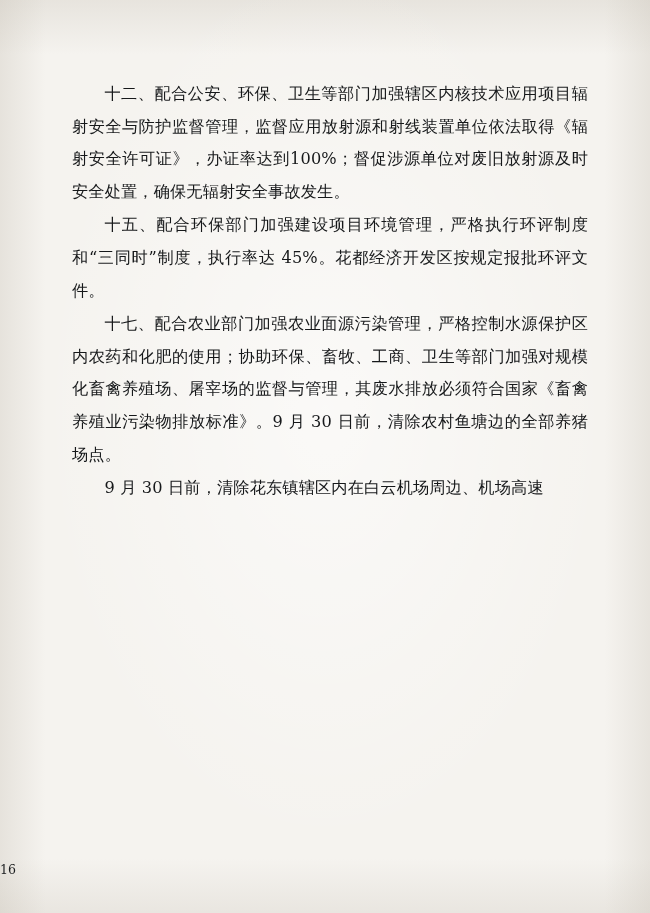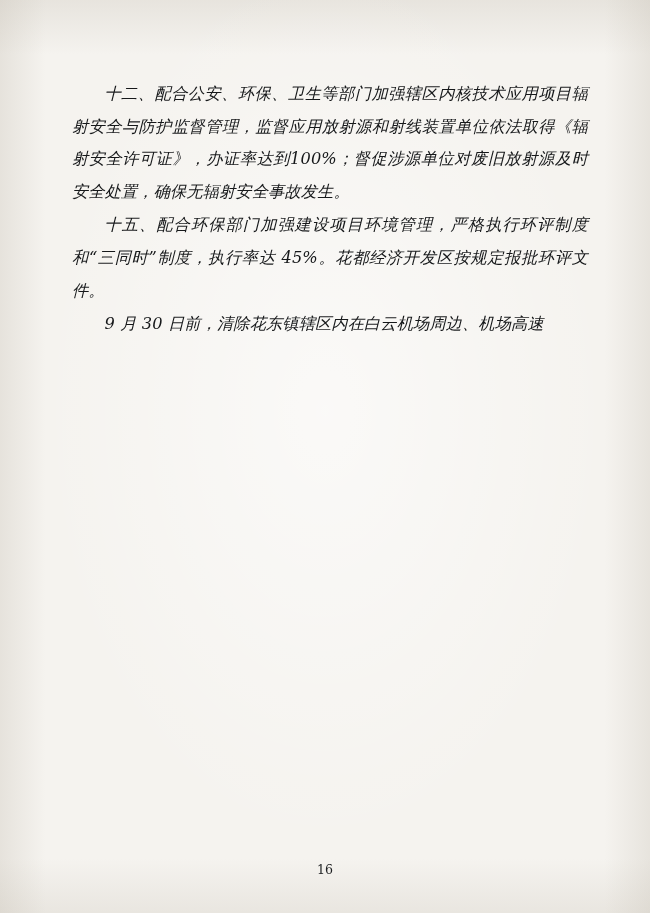--- a/index.html
+++ b/index.html
@@ -34,46 +34,46 @@
   }
   .body-text {
     position: relative;
     z-index: 2;
     color: #16181a;
     font-size: 16.2px;
     line-height: 32.6px;
     letter-spacing: 0.15px;
     text-align: justify;
     text-justify: inter-ideograph;
-    font-style: italic;
   }
   .para {
     margin: 0 0 1px 0;
     text-indent: 2em;
     text-align: justify;
     text-justify: inter-ideograph;
   }
   .page-number {
     position: absolute;
     left: 0;
     right: 0;
     bottom: 36px;
-    text-align: center;
+    text-align: left;
     font-size: 12.5px;
     color: #1d1f21;
     font-family: "DejaVu Serif", "Liberation Serif", serif;
     z-index: 2;
   }
 </style>
 </head>
 <body>
 
 <div class="page">
 
   <div class="body-text">
     <p class="para">十二、配合公安、环保、卫生等部门加强辖区内核技术应用项目辐射安全与防护监督管理，监督应用放射源和射线装置单位依法取得《辐射安全许可证》，办证率达到100%；督促涉源单位对废旧放射源及时安全处置，确保无辐射安全事故发生。</p>
     <p class="para">十五、配合环保部门加强建设项目环境管理，严格执行环评制度和“三同时”制度，执行率达 45%。花都经济开发区按规定报批环评文件。</p>
+    <p class="para">十七、配合农业部门加强农业面源污染管理，严格控制水源保护区内农药和化肥的使用；协助环保、畜牧、工商、卫生等部门加强对规模化畜禽养殖场、屠宰场的监督与管理，其废水排放必须符合国家《畜禽养殖业污染物排放标准》。9 月 30 日前，清除农村鱼塘边的全部养猪场点。</p>
     <p class="para">9 月 30 日前，清除花东镇辖区内在白云机场周边、机场高速</p>
   </div>
 
   <div class="page-number">16</div>
 
 </div>
 
 </body></html>

